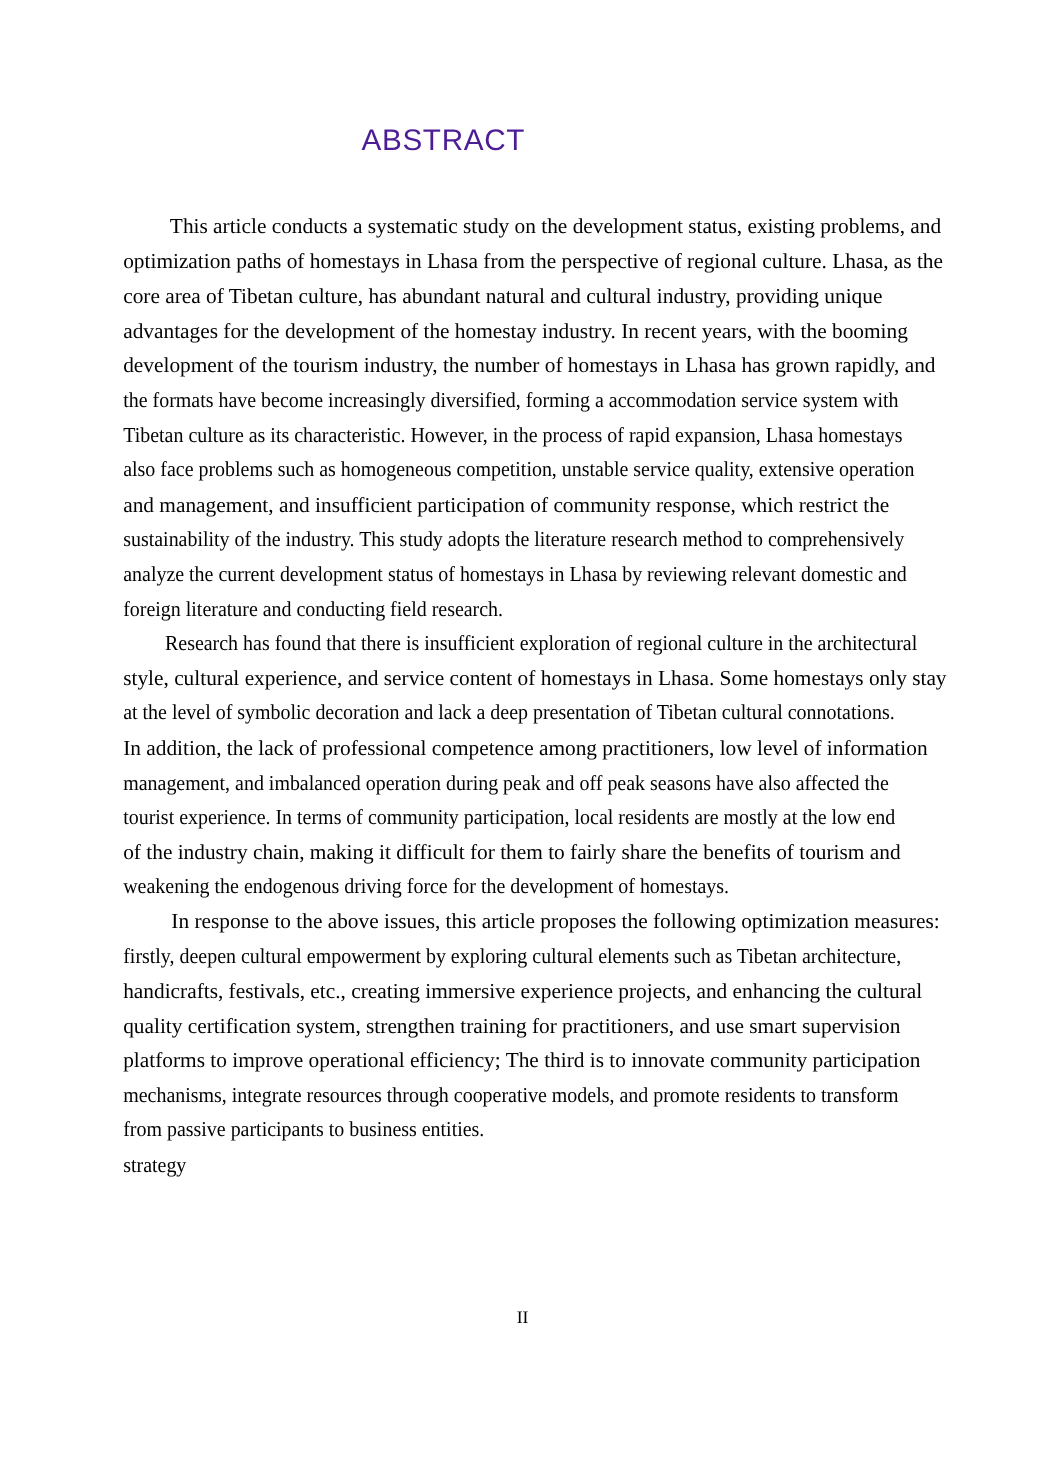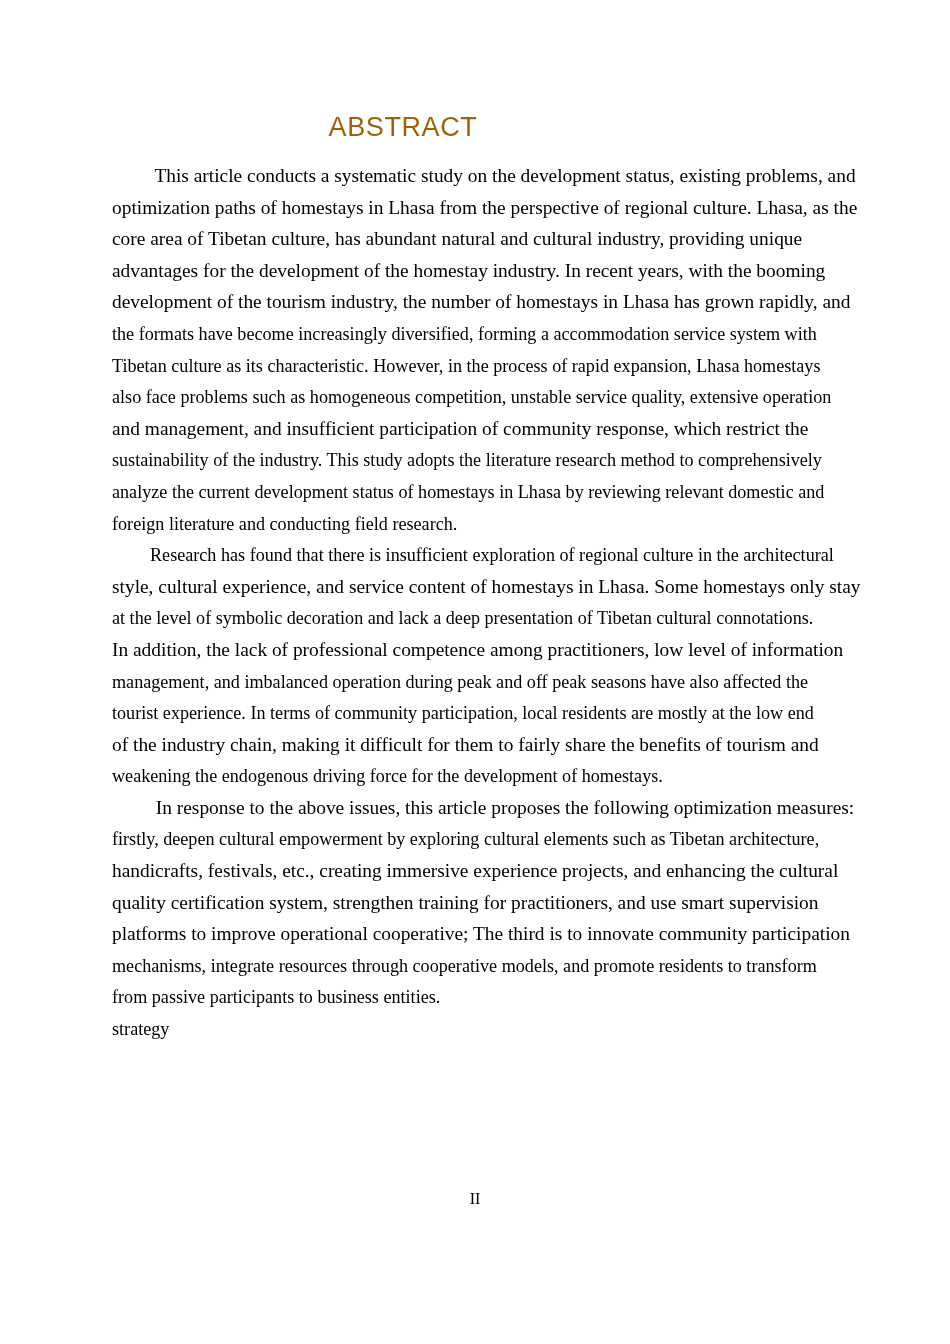--- a/index.html
+++ b/index.html
@@ -24,25 +24,25 @@
   .page-title {
     position: absolute;
     top: 112px;
     left: 0;
     width: 806px;
     text-align: center;
     font-family: "Liberation Sans", "DejaVu Sans", sans-serif;
     font-size: 27px;
     font-weight: 400;
     letter-spacing: 0.6px;
-    color: #a16207;
+    color: #4c1d95;
   }
   .body-block {
     position: absolute;
-    top: 160px;
+    top: 191px;
     left: 112px;
     width: 748px;
   }
   .para {
     margin: 0;
   }
   
   .ln {
     display: block;
     height: 31.6px;
@@ -150,21 +150,21 @@
       <span class="ln"><span class="cond">firstly, deepen cultural empowerment by exploring cultural elements such as Tibetan architecture,</span></span>
       <span class="ln j">
           <span>handicrafts, festivals, etc., creating immersive experience projects, and enhancing the cultural</span>
           <span></span>
         </span>
       <span class="ln j">
           <span>quality certification system, strengthen training for practitioners, and use smart supervision</span>
           <span></span>
         </span>
       <span class="ln j">
-          <span>platforms to improve operational cooperative; The third is to innovate community participation</span>
+          <span>platforms to improve operational efficiency; The third is to innovate community participation</span>
           <span></span>
         </span>
       <span class="ln"><span class="cond">mechanisms, integrate resources through cooperative models, and promote residents to transform</span></span>
       <span class="ln"><span class="cond">from passive participants to business entities.</span></span>
     </div>
 
     <div class="para">
       <span class="ln"><span class="cond">strategy</span></span>
     </div>
 

